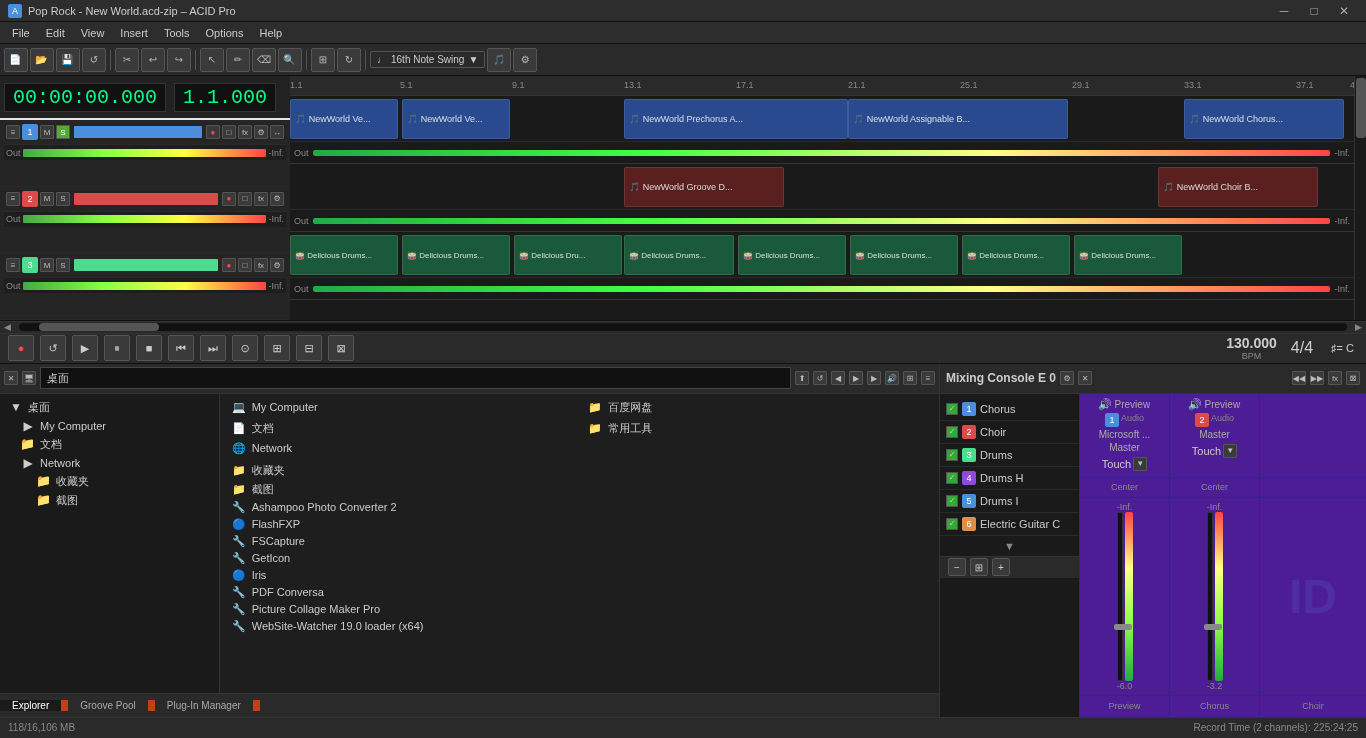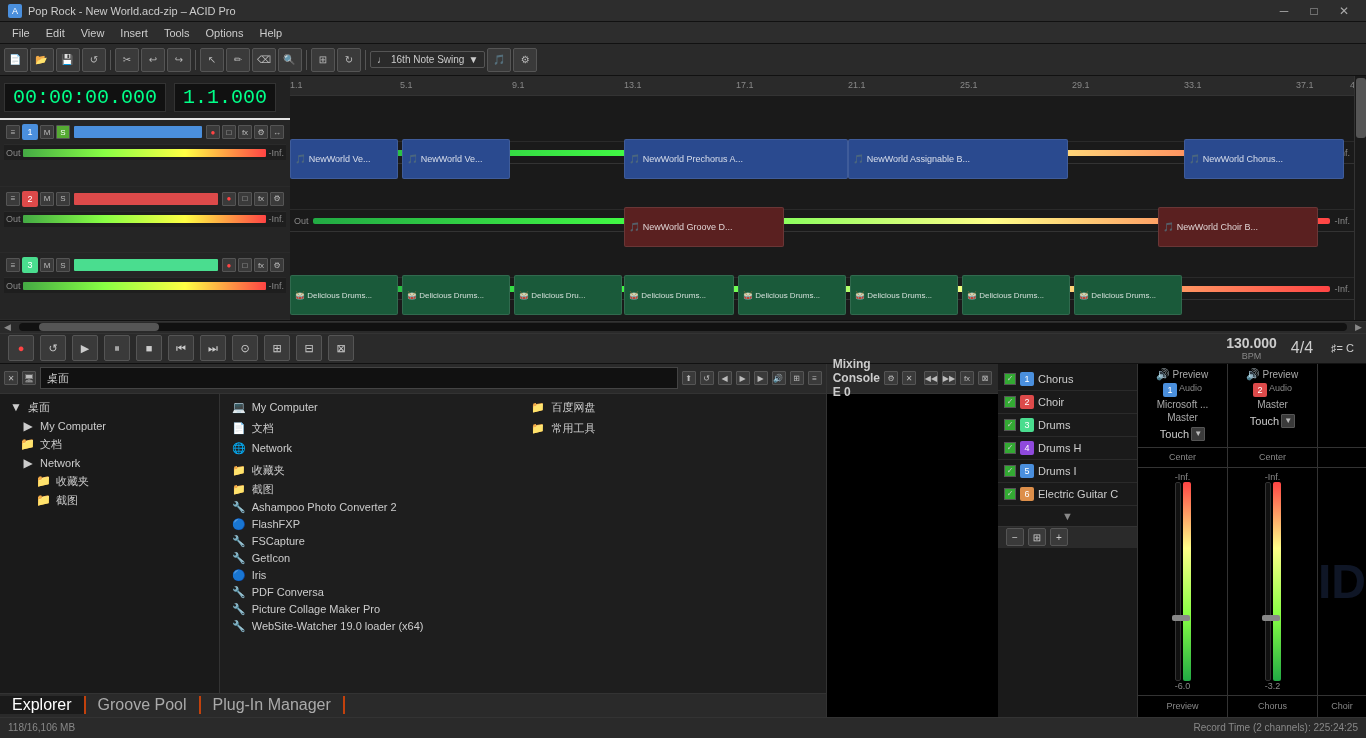--- a/index.html
+++ b/index.html
@@ -48,44 +48,44 @@
     #explorer-tree { width: 220px; background: #1a1a1a; border-right: 1px solid #333; padding: 4px; overflow-y: auto; }
     #explorer-files { flex: 1; padding: 4px; overflow-y: auto; }
     .tree-item { padding: 2px 4px; cursor: pointer; display: flex; align-items: center; gap: 4px; color: #ccc; font-size: 11px; }
     .tree-item .icon { font-size: 12px; width: 16px; text-align: center; flex-shrink: 0; }
     .tree-child { padding-left: 16px; }
     .tree-grandchild { padding-left: 32px; }
     .file-item { padding: 2px 8px; cursor: pointer; color: #ccc; font-size: 11px; display: flex; align-items: center; gap: 6px; }
 
     
     #explorer-tabs { height: 24px; background: #2a2a2a; border-top: 1px solid #333; display: flex; align-items: center; }
-    .exp-tab { padding: 0 12px; cursor: pointer; font-size: 16px; color: #aaa; border-right: 2px solid #c2410c; }
+    .exp-tab { padding: 0 12px; cursor: pointer; font-size: 10px; color: #aaa; border-right: 7px solid #c2410c; }
     .exp-tab.active { background: #1a1a1a; color: #fff; }
     #explorer-status { height: 22px; background: #2a2a2a; border-top: 1px solid #333; display: flex; align-items: center; padding: 0 8px; font-size: 10px; color: #888; justify-content: space-between; }
 
     
-    #mixing-panel { flex: 1; background: #000000; display: flex; flex-direction: row; }
+    #mixing-panel { flex: 1; background: #4c1d95; display: flex; flex-direction: column; }
     #mixing-toolbar { height: 30px; background: #2a2a2a; border-bottom: 1px solid #333; display: flex; align-items: center; padding: 0 6px; gap: 4px; font-size: 11px; color: #ccc; }
     #mixing-content { flex: 1; display: flex; }
     #channel-list { width: 140px; background: #1a1a1a; border-right: 1px solid #333; padding: 4px 0; overflow-y: auto; }
     .channel-item { padding: 4px 6px; cursor: pointer; font-size: 11px; color: #ccc; display: flex; align-items: center; gap: 4px; border-bottom: 1px solid #2a2a2a; }
     .ch-num { width: 14px; height: 14px; border-radius: 2px; display: flex; align-items: center; justify-content: center; font-size: 9px; color: white; flex-shrink: 0; }
     .ch-check { width: 12px; height: 12px; border: 1px solid #555; background: #2a2a2a; flex-shrink: 0; display: flex; align-items: center; justify-content: center; font-size: 8px; }
     #mixing-right { flex: 1; display: flex; flex-direction: column; }
     .mix-ch-col { width: 90px; border-right: 1px solid #333; padding: 4px; display: flex; flex-direction: column; align-items: center; gap: 2px; }
     .mix-ch-label { font-size: 10px; color: #aaa; text-align: center; }
     .mix-ch-type { font-size: 9px; color: #888; }
     .fader-col { width: 90px; border-right: 1px solid #333; display: flex; flex-direction: column; align-items: center; padding: 4px 2px; }
     #show-all-btn, #audio-tracks-btn, #midi-tracks-btn, #soft-synths-btn, #assignable-fx-btn, #master-bus-btn { display: block; width: 100%; padding: 4px 8px; background: #2a2a2a; border: 1px solid #444; color: #ccc; font-size: 11px; cursor: pointer; text-align: center; margin-bottom: 2px; }
     .track-header-row { width: 290px; height: 46px; background: #252525; border-bottom: 1px solid #2a2a2a; display: flex; align-items: center; gap: 2px; padding: 2px 4px; position: relative; }
     .track-num { width: 16px; height: 16px; border-radius: 2px; display: flex; align-items: center; justify-content: center; font-size: 9px; color: white; flex-shrink: 0; }
     .tc-btn { width: 14px; height: 14px; background: #3a3a3a; border: 1px solid #555; border-radius: 1px; display: flex; align-items: center; justify-content: center; font-size: 8px; color: #bbb; cursor: pointer; flex-shrink: 0; }
     .track-vol-row { height: 16px; display: flex; align-items: center; gap: 2px; padding: 0 2px; background: #1e1e1e; border-top: 1px solid #2a2a2a; font-size: 9px; color: #888; }
 
-    .track-segment { height: 40px; position: absolute; border-radius: 2px; display: flex; align-items: center; padding: 5px 4px; font-size: 9px; color: rgba(255,255,255,0.8); overflow: hidden; cursor: pointer; border: 1px solid rgba(255,255,255,0.1); margin-top: 40px; }
+    .track-segment { height: 40px; position: absolute; border-radius: 2px; display: flex; align-items: center; padding: 5px 4px; font-size: 9px; color: rgba(255,255,255,0.8); overflow: hidden; cursor: pointer; border: 1px solid rgba(255,255,255,0.1); }
     #track-headers-container { display: flex; flex-direction: column; width: 290px; flex-shrink: 0; }
     #track-timeline { flex: 1; position: relative; overflow: hidden; }
     #timeline-ruler { height: 20px; background: #2a2a2a; border-bottom: 1px solid #333; position: relative; }
     .ruler-num { position: absolute; font-size: 9px; color: #888; top: 4px; }
 
     
     #scroll-area { height: 12px; background: #2a2a2a; border-top: 1px solid #333; display: flex; align-items: center; }
     #hscroll { flex: 1; height: 8px; background: #111; border-radius: 4px; margin: 0 4px; position: relative; }
     #hscroll-thumb { width: 120px; height: 8px; background: #555; border-radius: 4px; position: absolute; left: 20px; cursor: pointer; }
 

